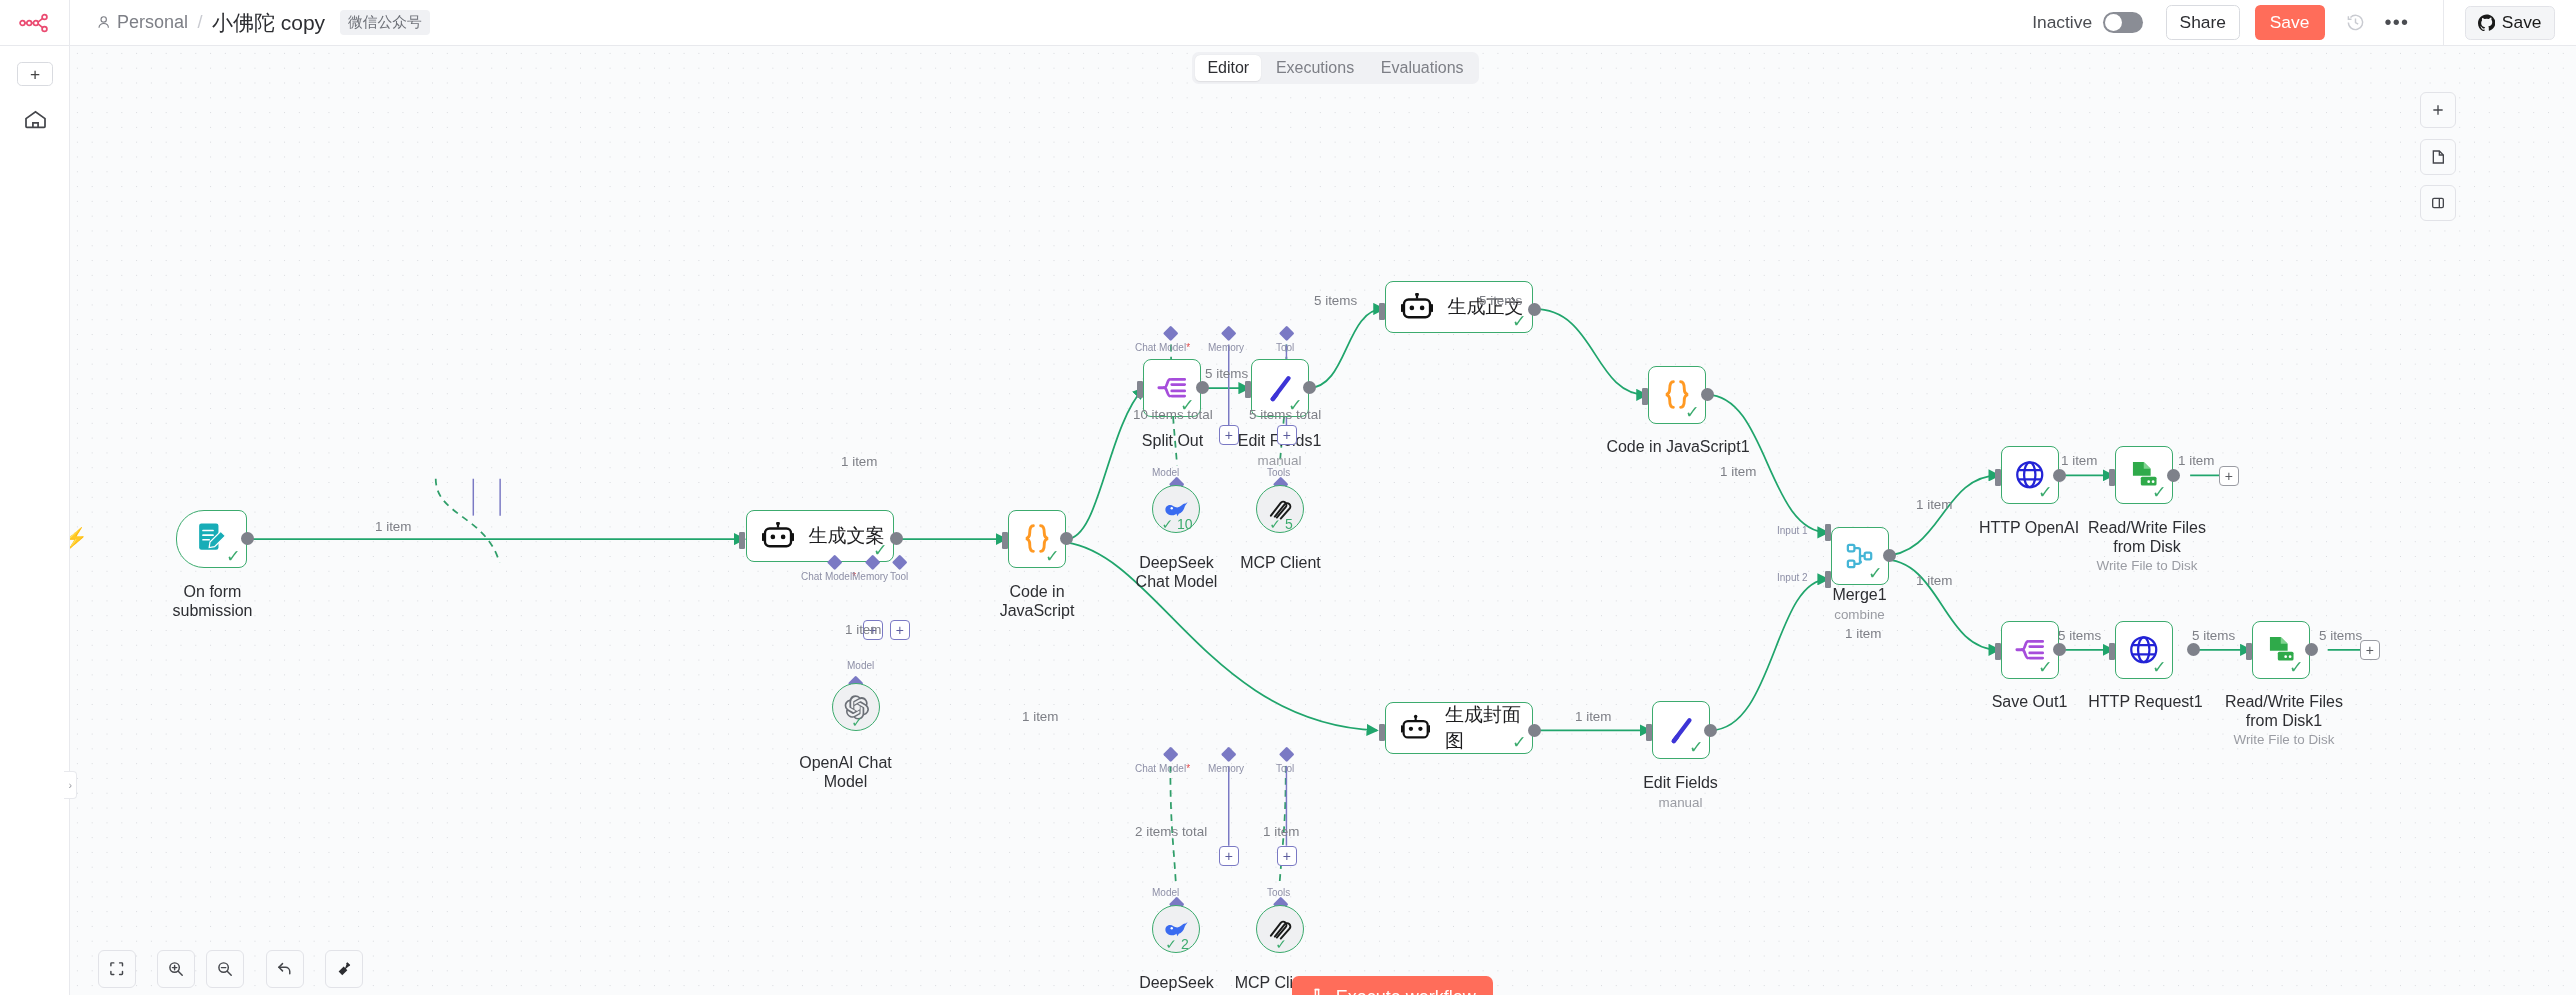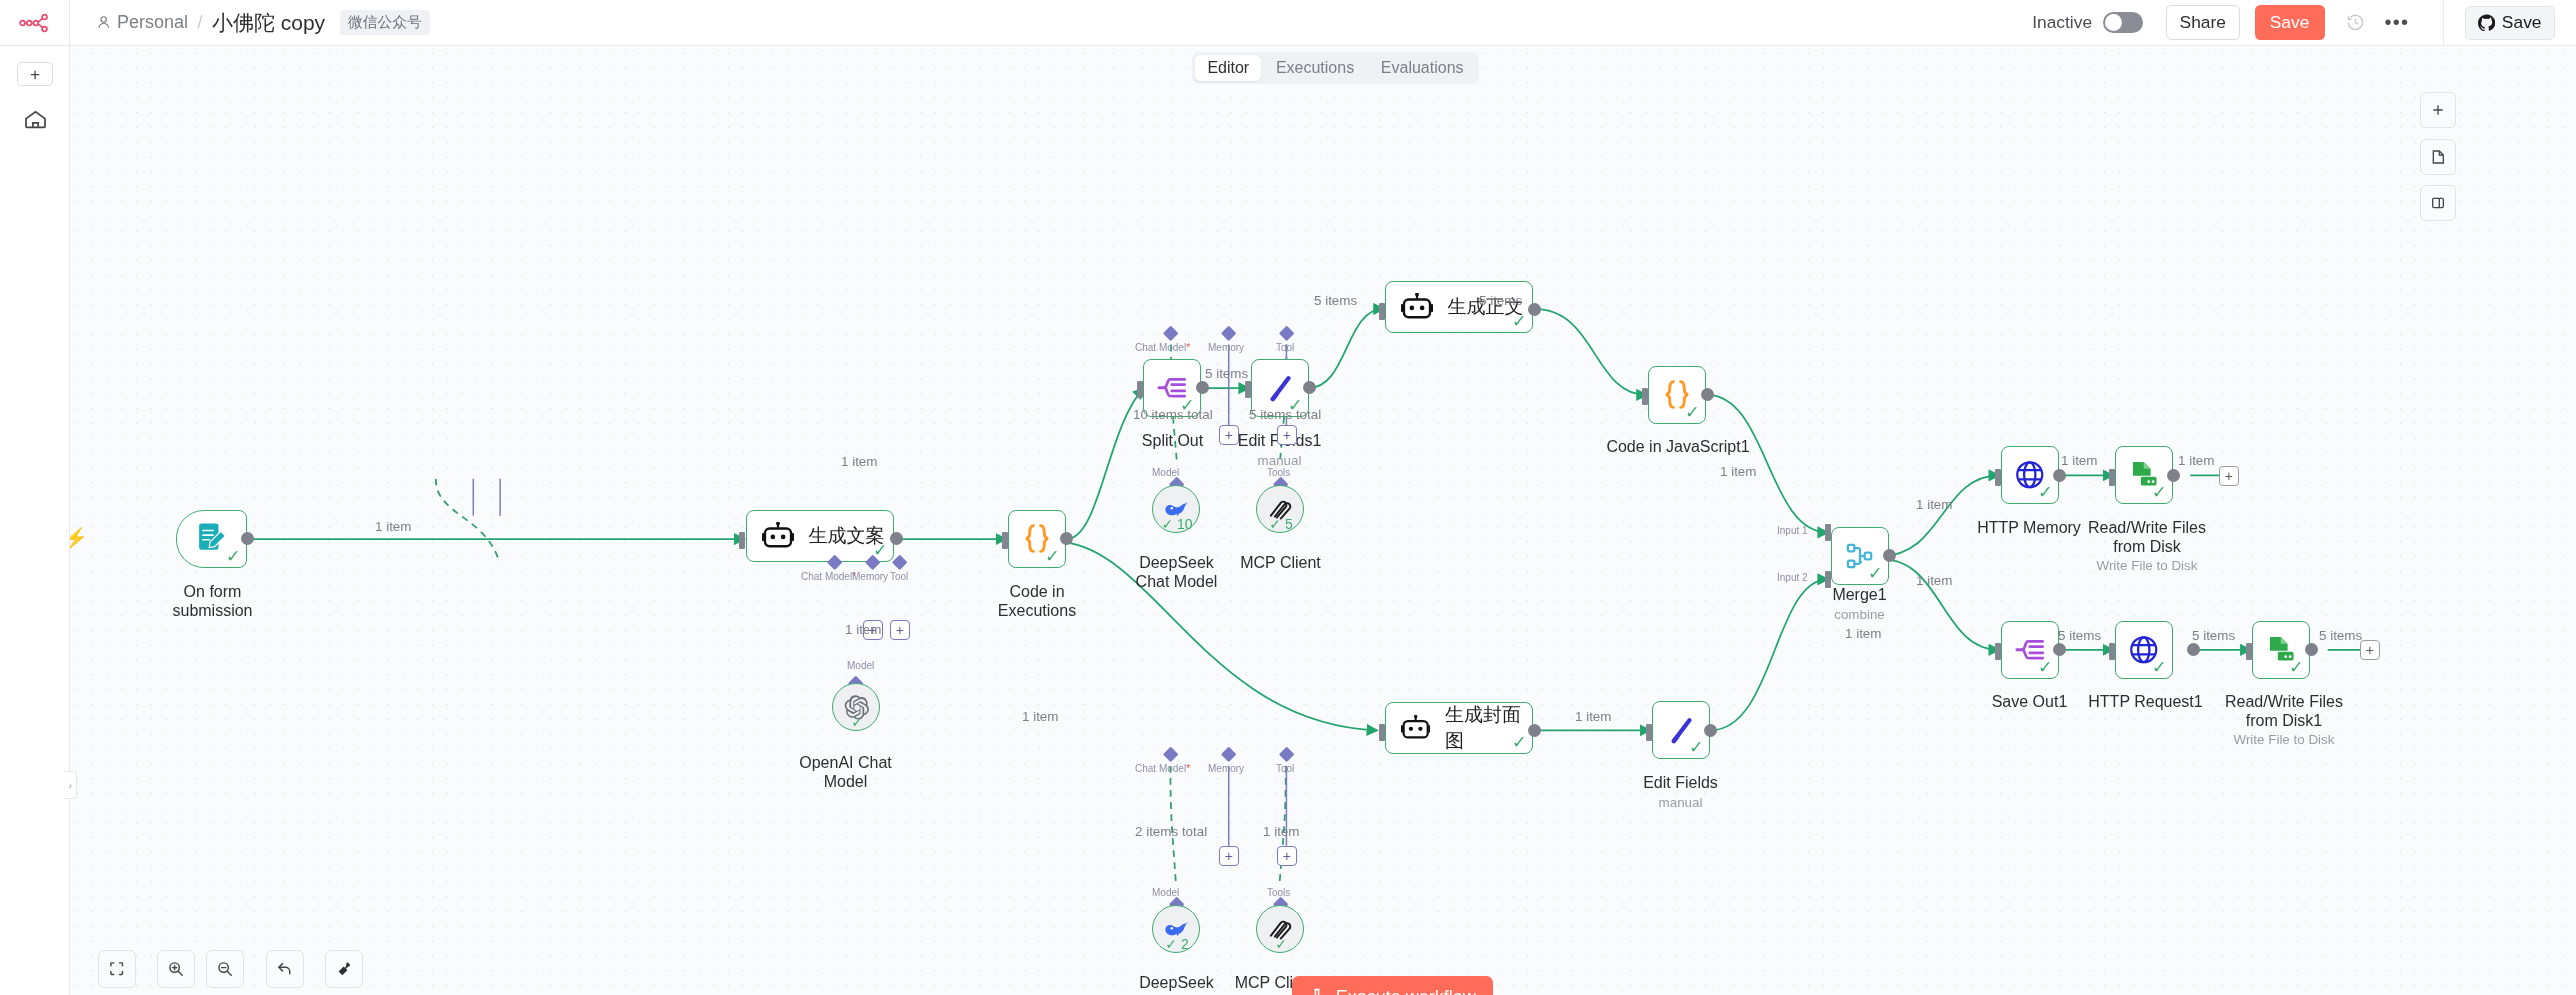--- a/index.html
+++ b/index.html
@@ -369,21 +369,21 @@
 
   <div class="node sq" style="left:938px; top:464px;">
     <svg width="28" height="31" viewBox="0 0 30 34">
       <path d="M11 2c-4 0-4 6-4 8s0 5-4 6c4 1 4 4 4 6s0 8 4 8" fill="none" stroke="#ff9923" stroke-width="3.2" stroke-linecap="round"></path>
       <path d="M19 2c4 0 4 6 4 8s0 5 4 6c-4 1-4 4-4 6s0 8-4 8" fill="none" stroke="#ff9923" stroke-width="3.2" stroke-linecap="round"></path>
     </svg>
     <span class="chk">✓</span>
   </div>
   <div class="port-in" style="left:932px; top:486px;"></div>
   <div class="port-out" style="left:990px; top:486px;"></div>
-  <div class="node-label" style="left:908px; top:537px; width:118px;">Code in Executions</div>
+  <div class="node-label" style="left:908px; top:537px; width:118px;">Code in JavaScript</div>
   <div class="edge-label" style="left:771px; top:408px;">1 item</div>
   <div class="edge-label" style="left:952px; top:663px;">1 item</div>
 
   <div class="node sq" style="left:1073px; top:313px;">
     <svg width="29.5" height="25.5" viewBox="0 0 32 26">
       <g stroke="#a64ddb" stroke-width="3" stroke-linecap="round" fill="none">
         <path d="M2 13h5"></path>
           <path d="M8 13c3 0 3-9 6-9"></path>
           <path d="M8 13c3 0 3 9 6 9"></path>
         <path d="M16 4h14M16 9.5h14M16 16.5h14M16 22h14"></path>
@@ -501,21 +501,21 @@
       <g fill="none" stroke="#2323d6" stroke-width="2">
         <circle cx="13" cy="13" r="11"></circle>
         <ellipse cx="13" cy="13" rx="5" ry="11"></ellipse>
         <path d="M2.6 9h20.8M2.6 17h20.8"></path>
       </g>
     </svg>
     <span class="chk">✓</span>
   </div>
   <div class="port-in" style="left:1925px; top:423px;"></div>
   <div class="port-out" style="left:1983px; top:423px;"></div>
-  <div class="node-label" style="left:1900px; top:473px; width:118px;">HTTP Memory</div>
+  <div class="node-label" style="left:1900px; top:473px; width:118px;">HTTP OpenAI</div>
   <div class="edge-label" style="left:1991px; top:407px;">1 item</div>
 
   <div class="node sq" style="left:2045px; top:400px;">
     <svg width="29.5" height="29.5" viewBox="0 0 30 30">
       <path fill="#2faa4a" d="M4 2h11l7 7v7h-18z"></path>
       <path fill="#7fd490" d="M15 2l7 7h-7z"></path>
       <rect x="12" y="17" width="16" height="9" rx="1.6" fill="#2faa4a"></rect>
       <circle cx="20" cy="22" r="1.4" fill="#fff"></circle>
       <circle cx="24.5" cy="22" r="1.4" fill="#fff"></circle>
     </svg>

